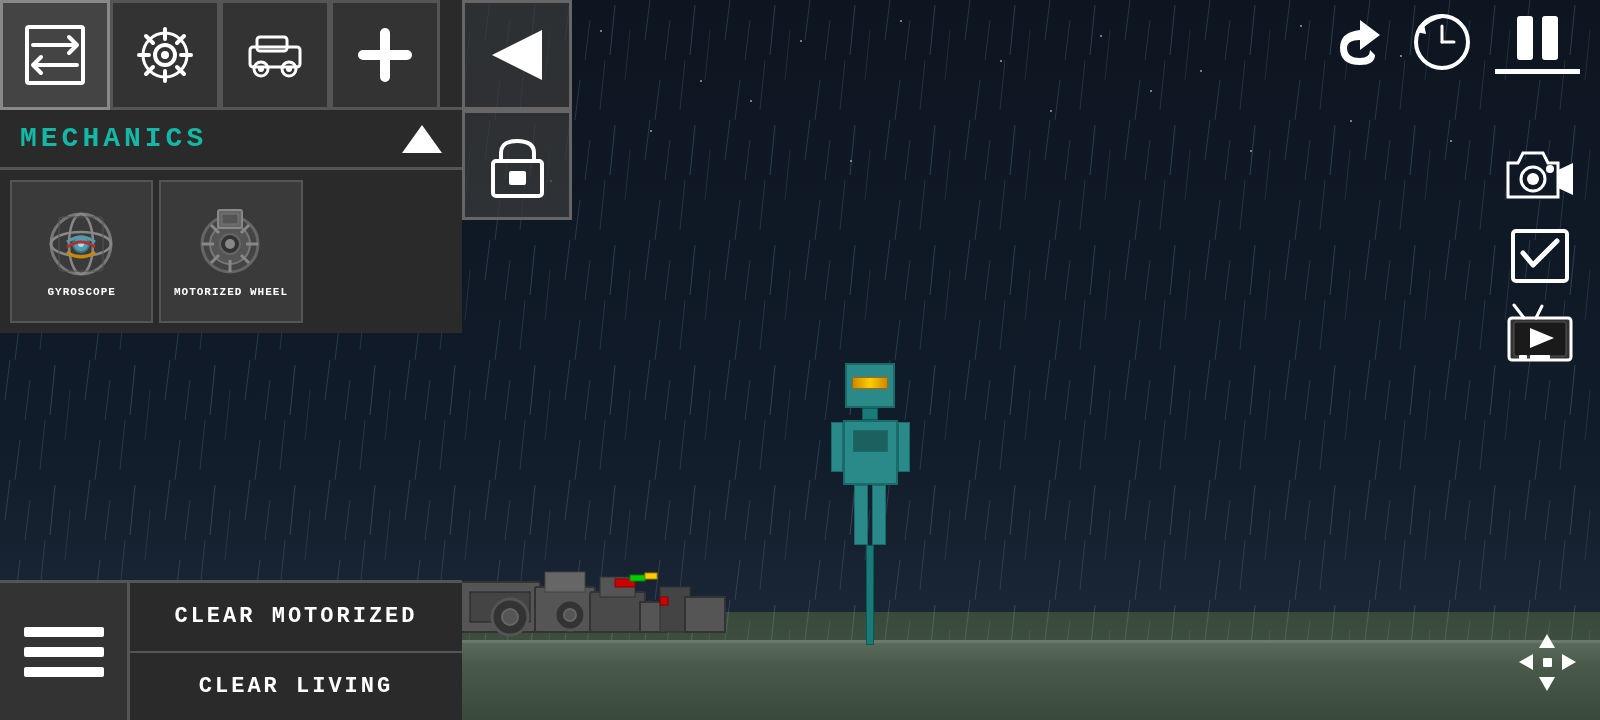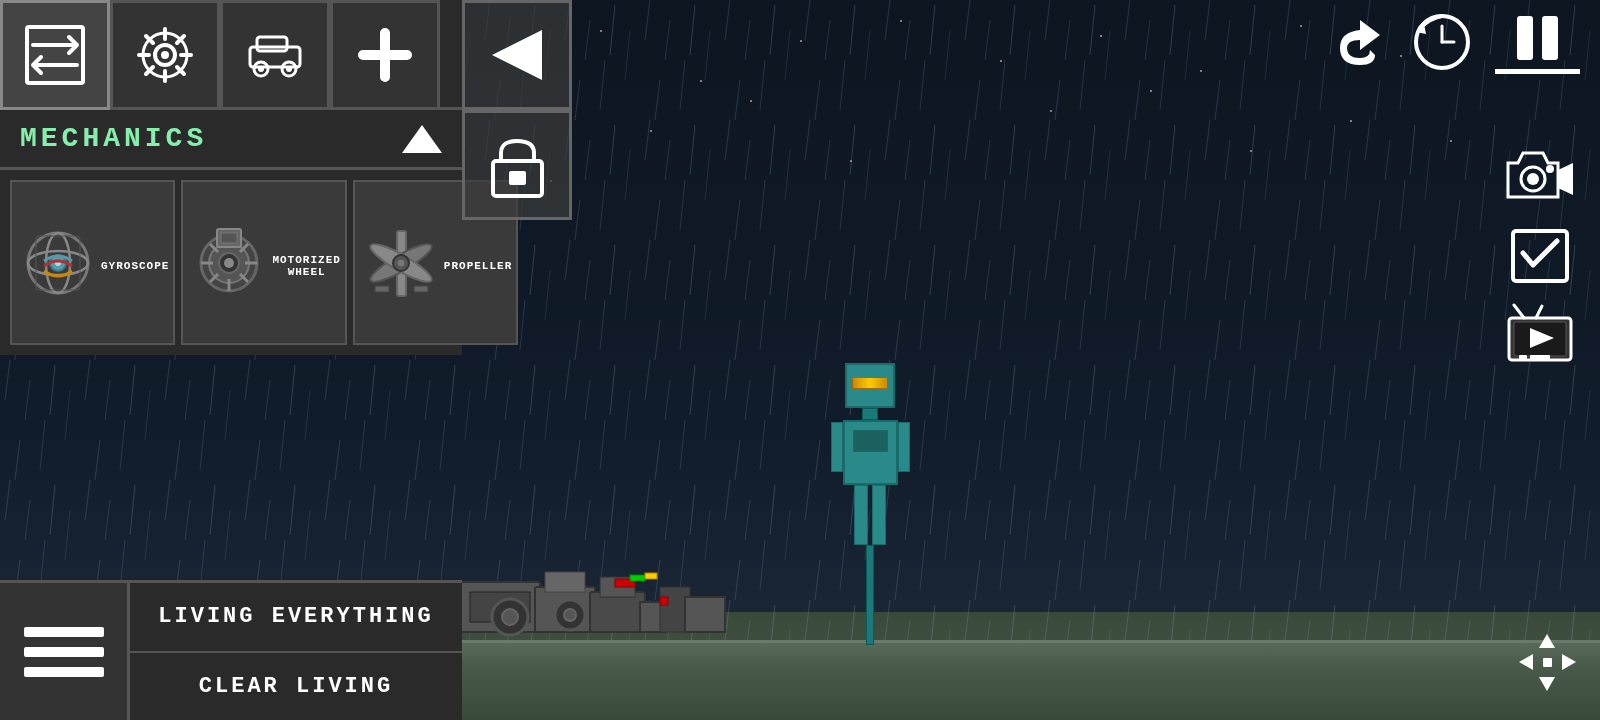--- a/index.html
+++ b/index.html
@@ -211,21 +211,21 @@
       display: flex;
       align-items: center;
       justify-content: space-between;
       background: #2a2a2a;
       padding: 8px 20px;
       border-bottom: 3px solid #555;
       height: 60px;
     }
 
     #mechanics-title {
-      color: #86efac;
+      color: #14b8a6;
       font-size: 28px;
       font-weight: bold;
       letter-spacing: 4px;
     }
 
     .arrow-up {
       width: 0;
       height: 0;
       border-left: 20px solid transparent;
       border-right: 20px solid transparent;
@@ -238,20 +238,21 @@
       padding: 10px;
       display: grid;
       grid-template-columns: repeat(3, 1fr);
       gap: 6px;
     }
 
     .item-cell {
       background: #3a3a3a;
       border: 2px solid #555;
       display: flex;
+      flex-direction: column;
       align-items: center;
       justify-content: center;
       padding: 8px 4px 6px;
       cursor: pointer;
       aspect-ratio: 1;
     }
 
     .item-icon {
       width: 90px;
       height: 80px;
@@ -596,48 +597,30 @@
           <rect x="30" y="3" width="24" height="18" fill="#666" stroke="#888" stroke-width="2" rx="2"></rect>
           <rect x="34" y="7" width="16" height="10" fill="#555" stroke="#777" stroke-width="1"></rect>
         </svg>
       </div>
       <span class="item-label">MOTORIZED WHEEL</span>
     </div>
 
 
 
 
-    <div class="item-cell">
-      <div class="item-icon propeller-icon">
-        <svg width="85" height="75" viewBox="0 0 85 75">
-
-          <rect x="38" y="5" width="9" height="65" fill="#888" stroke="#666" stroke-width="2" rx="2"></rect>
-
-          <ellipse cx="42" cy="37" rx="35" ry="8" fill="#777" stroke="#555" stroke-width="2" transform="rotate(-30, 42, 37)"></ellipse>
-          <ellipse cx="42" cy="37" rx="35" ry="8" fill="#888" stroke="#666" stroke-width="2" transform="rotate(30, 42, 37)"></ellipse>
-
-          <circle cx="42" cy="37" r="8" fill="#555" stroke="#333" stroke-width="2"></circle>
-          <circle cx="42" cy="37" r="4" fill="#777" stroke="#555" stroke-width="1"></circle>
-
-          <rect x="16" y="60" width="14" height="6" fill="#666" stroke="#444" stroke-width="1" rx="1"></rect>
-          <rect x="55" y="60" width="14" height="6" fill="#666" stroke="#444" stroke-width="1" rx="1"></rect>
-        </svg>
-      </div>
-      <span class="item-label">PROPELLER</span>
-    </div>
   </div>
 
   <div id="bottom-buttons">
     <div id="hamburger-btn">
       <div class="hamburger-line"></div>
       <div class="hamburger-line"></div>
       <div class="hamburger-line"></div>
     </div>
     <div id="action-buttons">
-      <div class="action-btn">LIVING EVERYTHING</div>
+      <div class="action-btn">CLEAR MOTORIZED</div>
       <div class="action-btn">CLEAR LIVING</div>
     </div>
   </div>
 
 </div>
 
 <div id="arrow-btn">
   <svg width="70" height="70" viewBox="0 0 70 70" fill="white">
     <polygon points="60,10 60,60 10,35" fill="white"></polygon>
   </svg>

